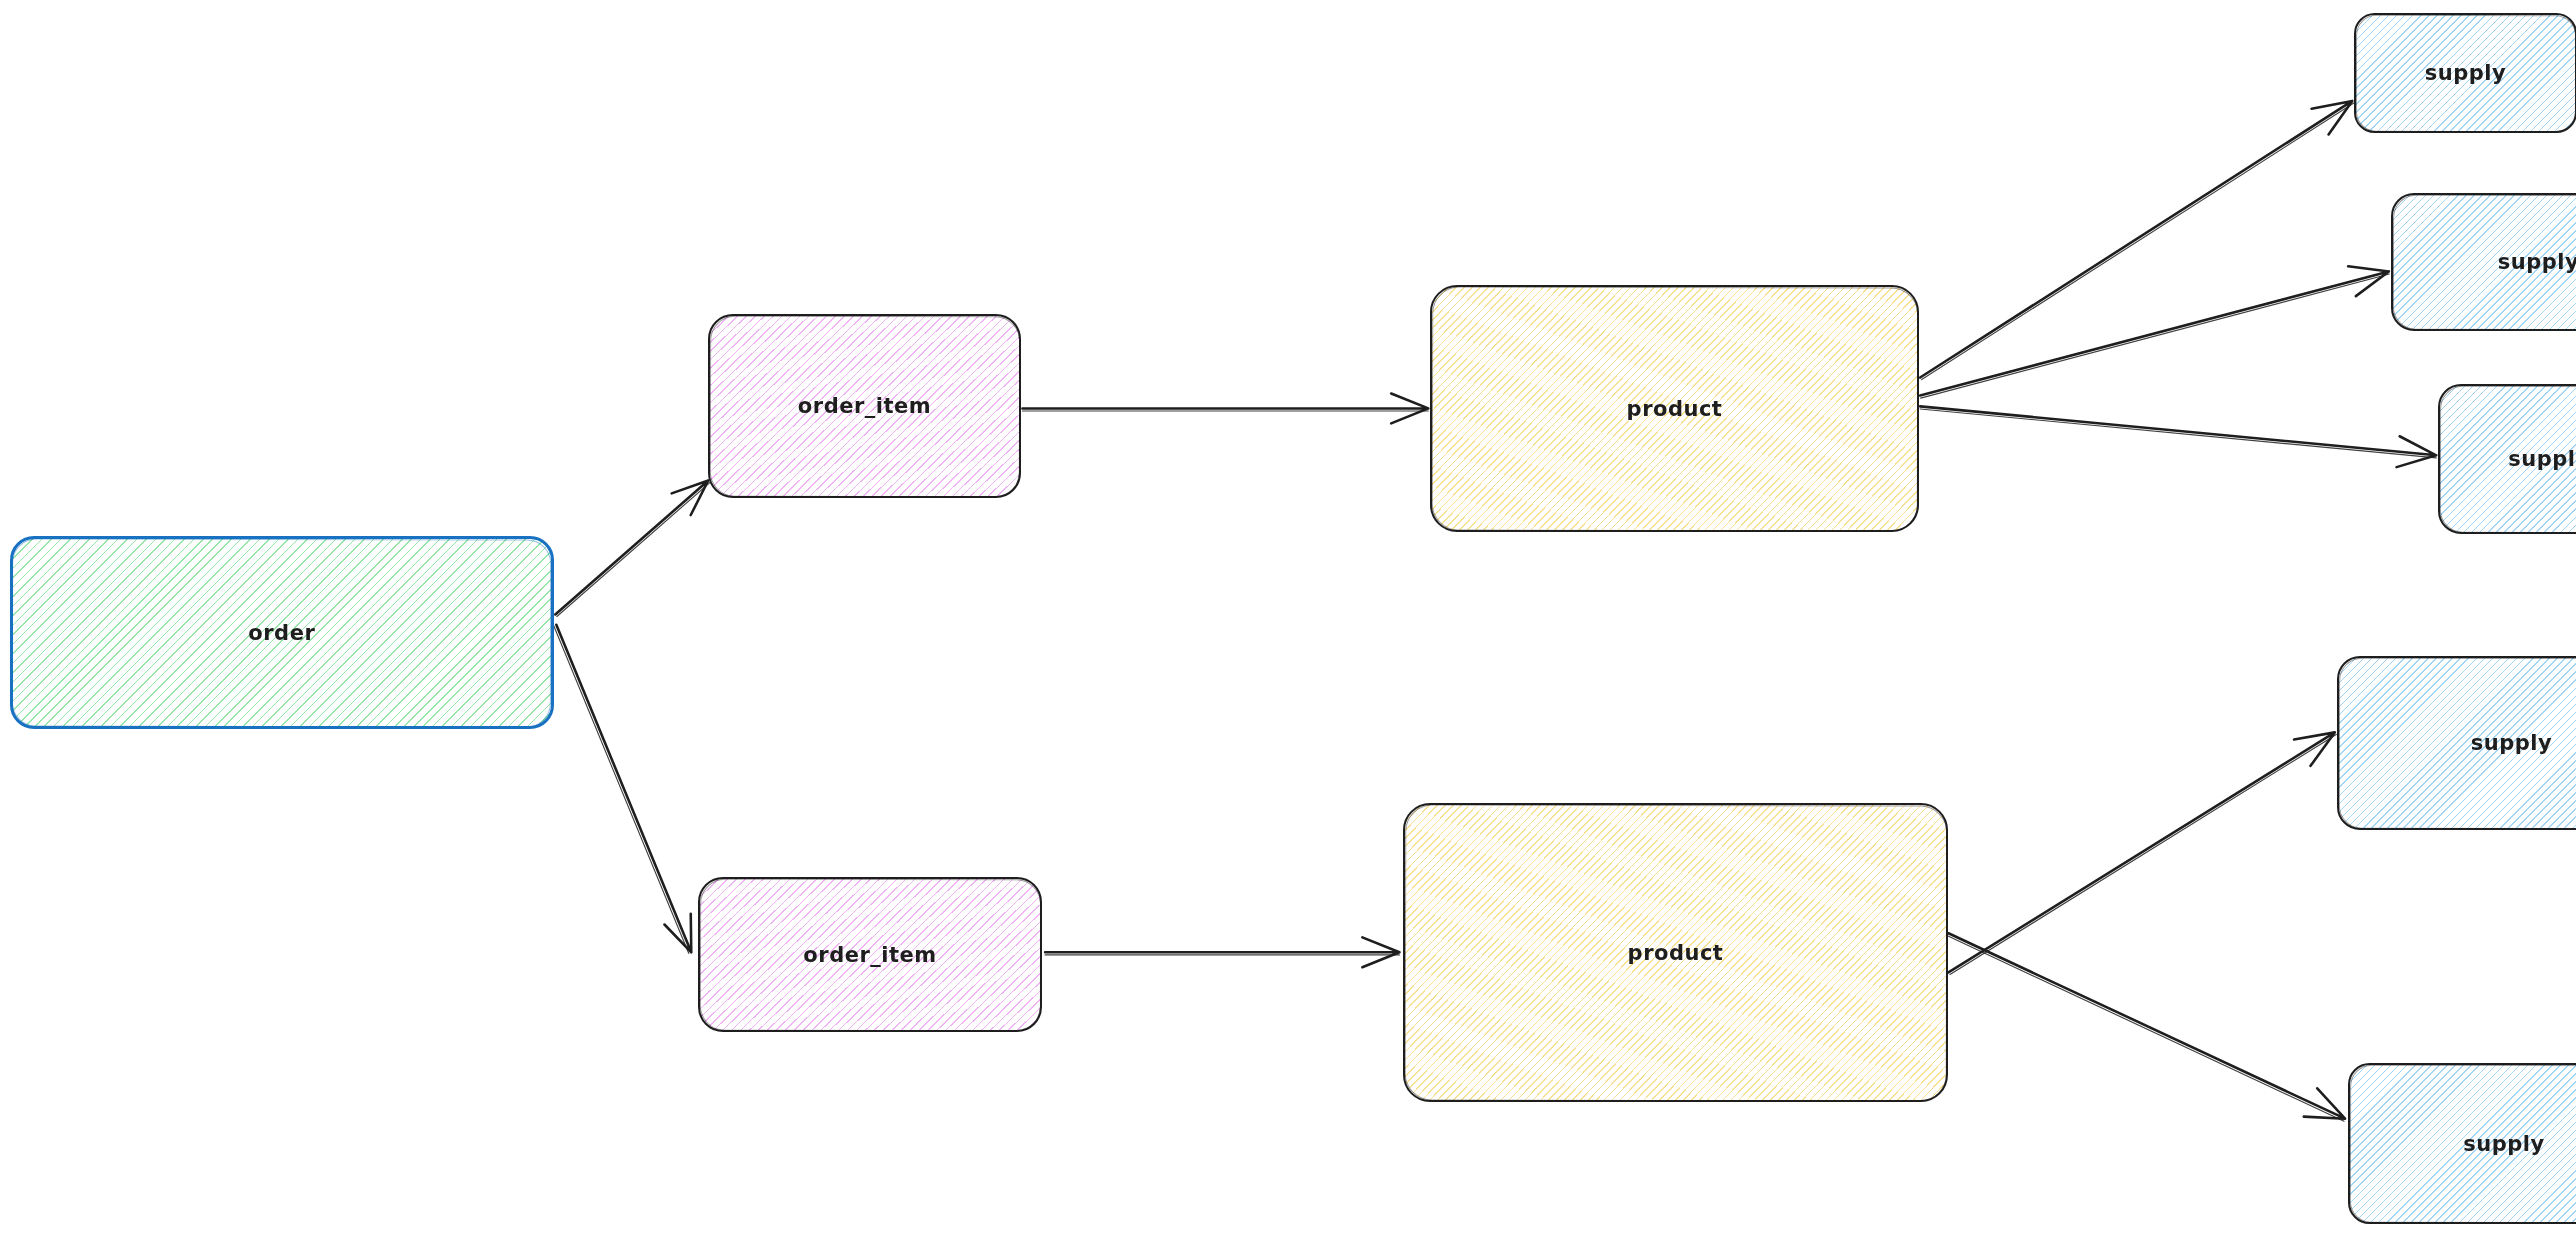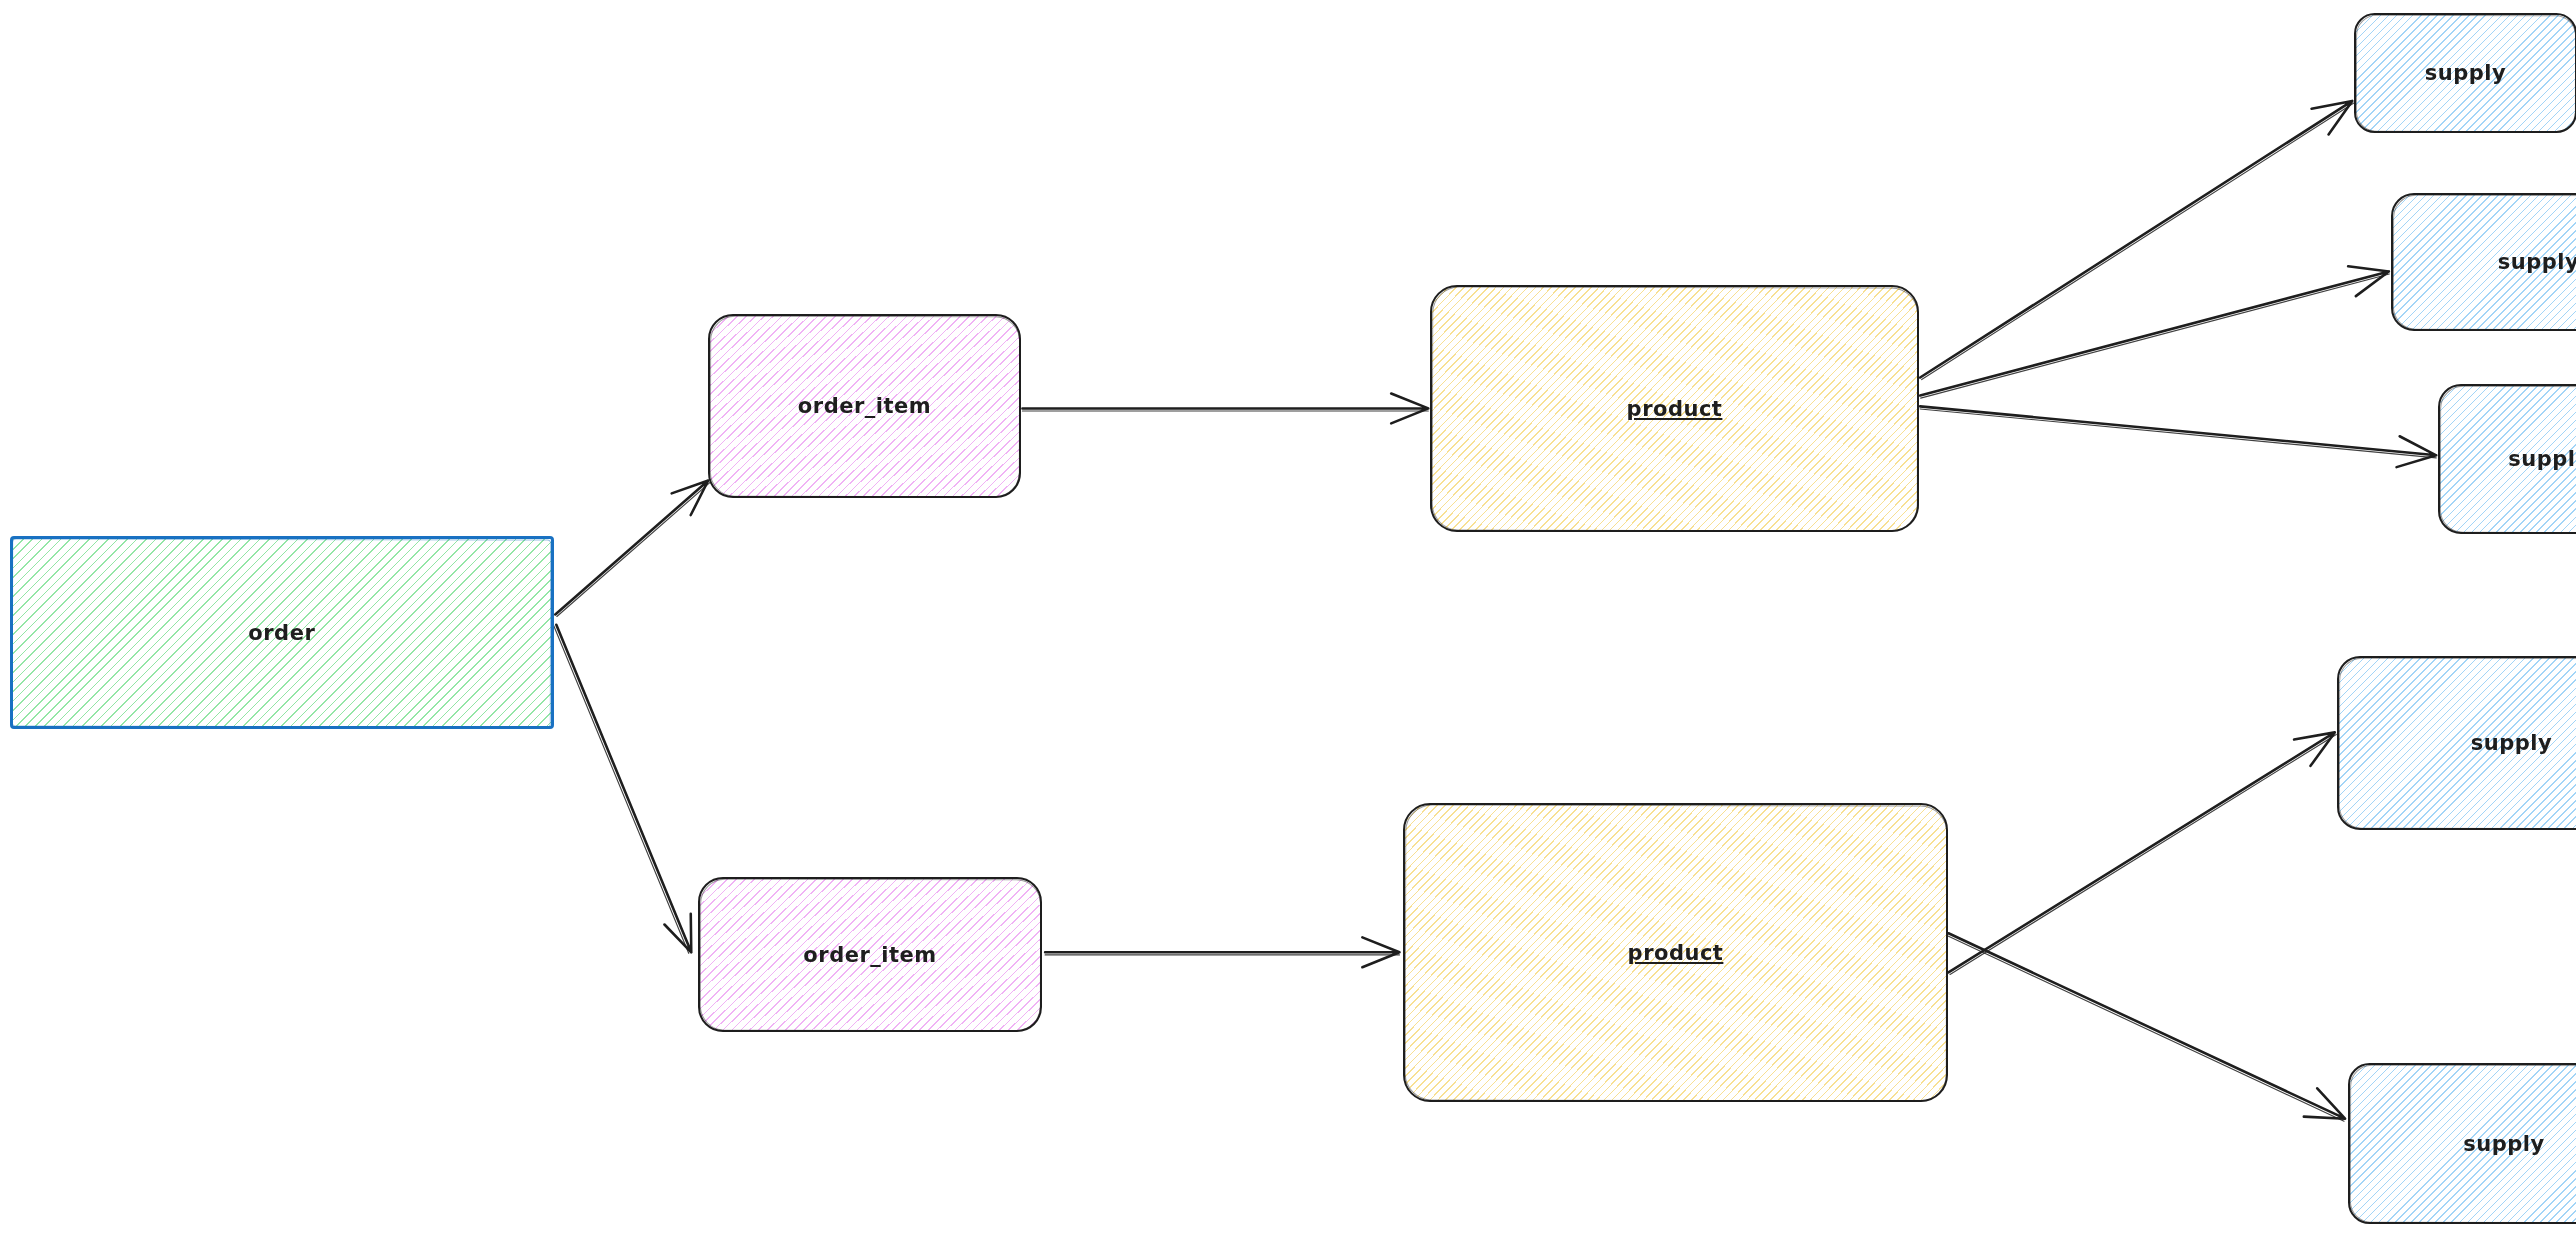--- a/index.html
+++ b/index.html
@@ -51,21 +51,20 @@
   }
   .hach-violet {
     --stroke: #1e1e1e;
     background-image: repeating-linear-gradient(136deg,
       #f0b3f5 0px, #f0b3f5 1.1px, transparent 1.1px, transparent 6.2px);
   }
   .hach-yellow {
     --stroke: #1e1e1e;
     background-image: repeating-linear-gradient(134deg,
       #f8e093 0px, #f8e093 1.1px, transparent 1.1px, transparent 5.7px);
-    text-decoration: underline;
   }
   .hach-blue {
     --stroke: #1e1e1e;
     background-image: repeating-linear-gradient(135deg,
       #a3d5f7 0px, #a3d5f7 1.1px, transparent 1.1px, transparent 5.7px);
   }
   .node .label {
     pointer-events: none;
     white-space: nowrap;
   }
@@ -125,21 +124,21 @@
     <g>
       <path d="M3782 1888 L4532 1422 M4485 1487 L4532 1422 L4453 1436"></path>
       <path class="echo" d="M3785 1892 L4535 1426"></path>
     </g>
     <g>
       <path d="M3782 1812 L4552 2172 M4472 2168 L4552 2172 L4498 2113"></path>
       <path class="echo" d="M3780 1817 L4550 2177"></path>
     </g>
   </svg>
 
-  <div class="node hach-green" style="left:9.8px; top:536px; width:544px; height:193px; border-radius:4px;">
+  <div class="node hach-green" style="left:9.8px; top:536px; width:544px; height:193px; border-radius:24px;">
     <span class="label">order</span>
   </div>
 
   <div class="node hach-violet" style="left:708px; top:314px; width:313px; height:184px; border-radius:25px;">
     <span class="label">order_item</span>
   </div>
 
   <div class="node hach-yellow" style="left:1430px; top:285px; width:489px; height:247px; border-radius:27px;">
     <span class="label">product</span>
   </div>

